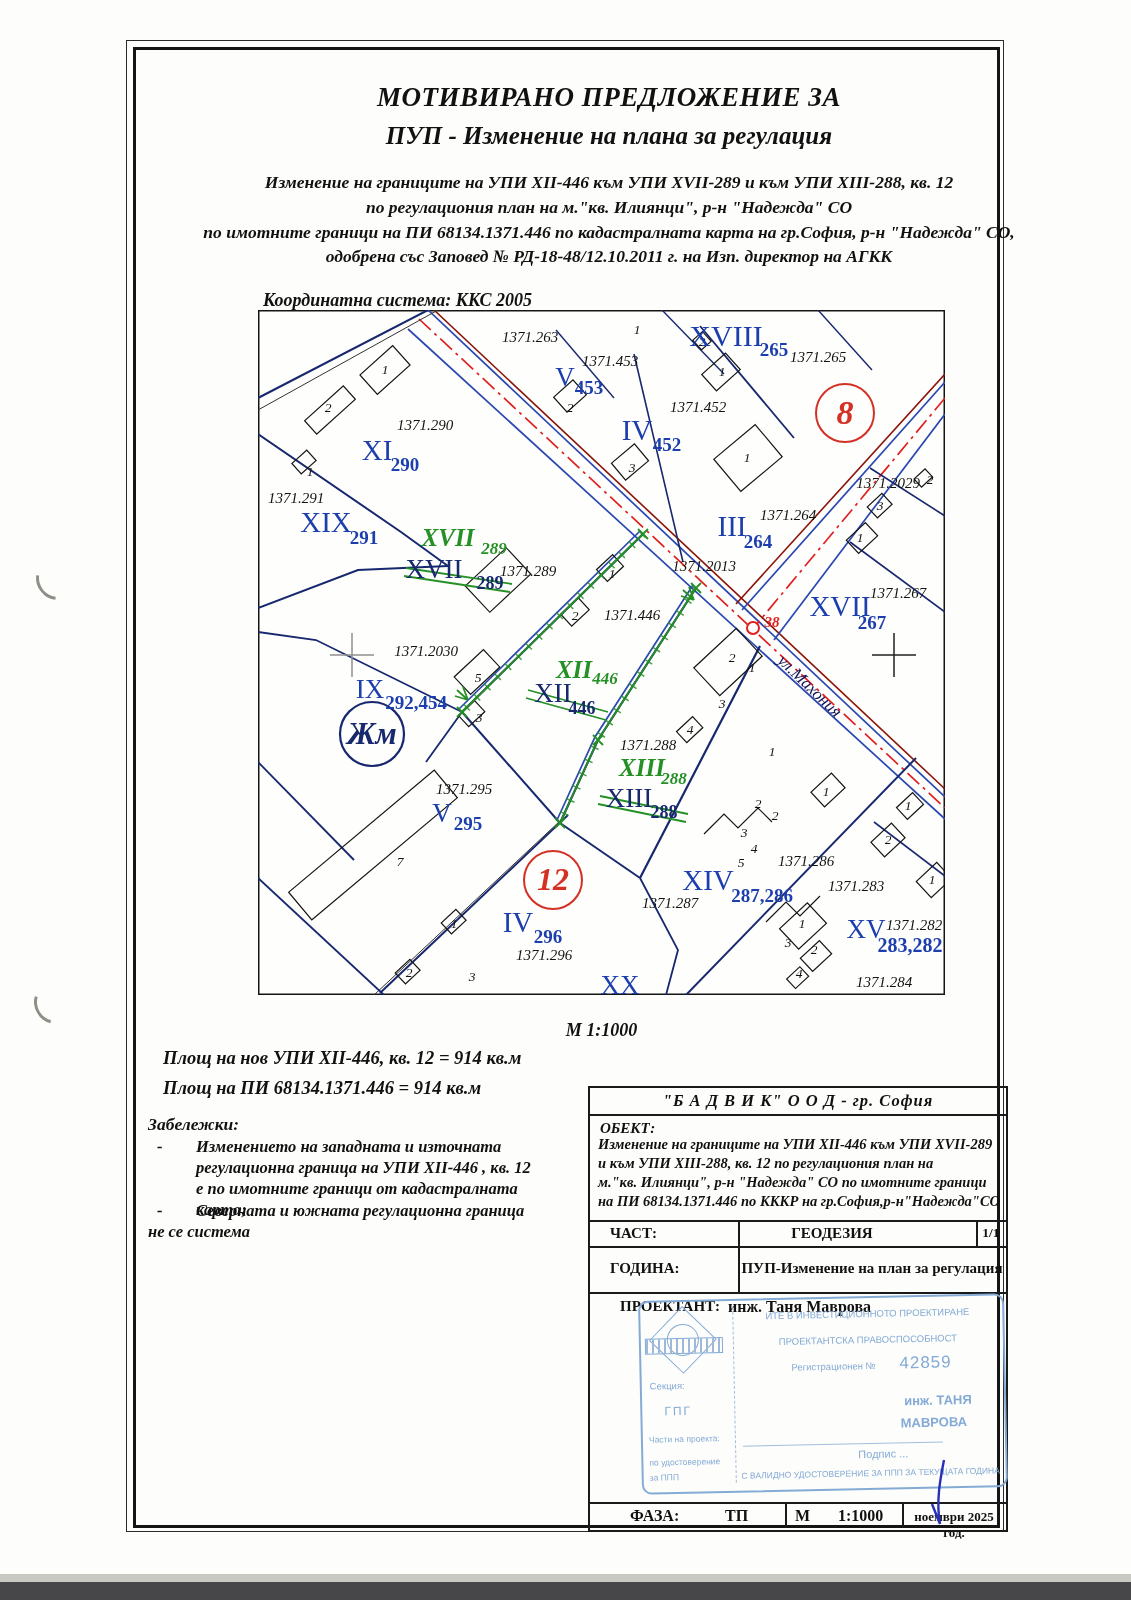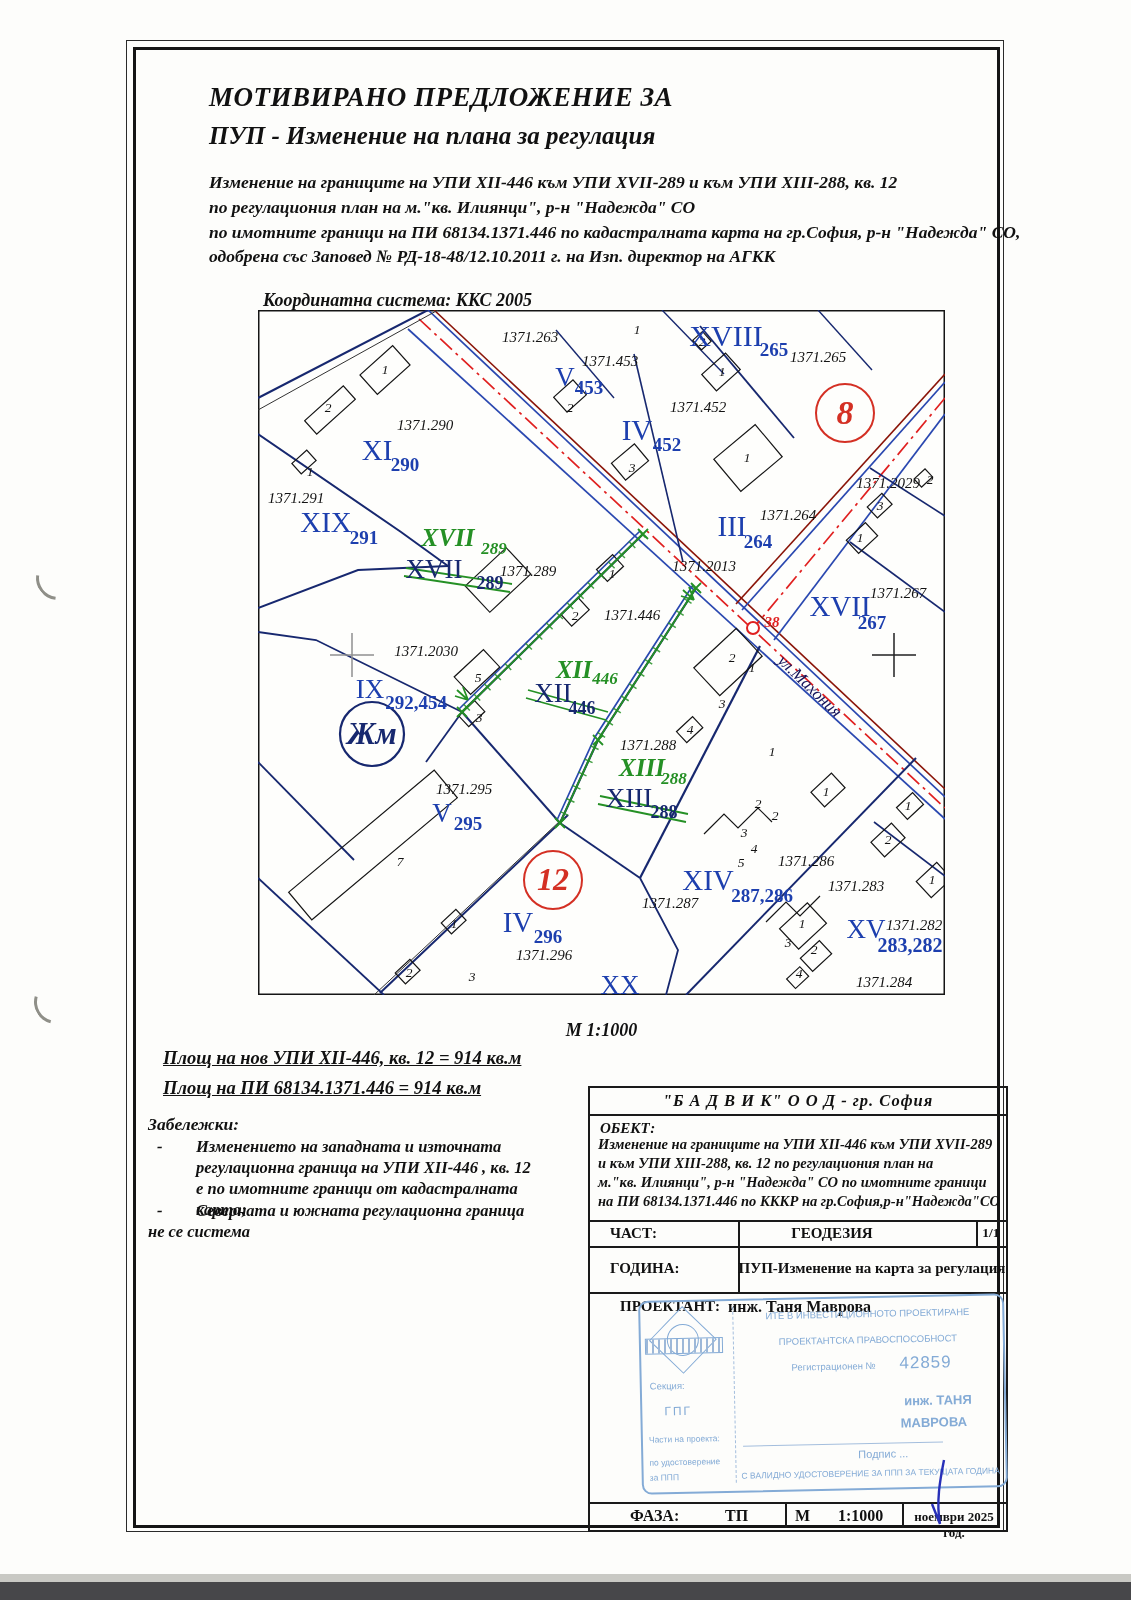--- a/index.html
+++ b/index.html
@@ -3,21 +3,21 @@
 <meta charset="utf-8">
 <style>
   html,body{margin:0;padding:0;background:#ffffff;}
   .scan{position:relative;width:1131px;height:1600px;background:#fdfdfb;overflow:hidden;
         font-family:"Liberation Serif",serif;}
   .abs{position:absolute;}
   
   .border-outer{left:126px;top:40px;width:876px;height:1490px;border:1.5px solid #2a2a2a;}
   .border-inner{left:133px;top:47px;width:861px;height:1475px;border:3px solid #151515;}
   
-  .hdr{left:126px;top:0;width:878px;padding-left:83px;text-align:left;font-style:italic;color:#111;}
+  .hdr{left:126px;top:0;width:878px;padding-left:44px;text-align:center;font-style:italic;color:#111;}
   .t1{top:82px;font-size:27px;font-weight:700;letter-spacing:.5px;}
   .t2{top:122px;font-size:25px;font-weight:700;}
   .intro{font-weight:600;font-size:17.5px;}
   .i0{top:172px;} .i1{top:197px;} .i2{top:222px;} .i3{top:246px;}
   .coord{left:263px;top:290px;font-style:italic;font-weight:600;font-size:18px;color:#111;}
   .scale-lbl{left:258px;top:1020px;width:687px;text-align:center;font-style:italic;font-weight:600;font-size:18px;color:#111;}
   
   .map{left:258px;top:310px;width:687px;height:685px;background:#fefefc;}
   .map text{text-anchor:middle;font-family:"Liberation Serif",serif;}
   .ml-pid{font-style:italic;font-size:15px;fill:#131313;}
@@ -34,21 +34,21 @@
   .ml-str{font-style:italic;font-size:17px;fill:#14145a;}
   .navy{stroke:#17286f;fill:none;}
   .blk{stroke:#333;fill:none;stroke-width:1;}
   .blue{stroke:#2a48b0;fill:none;stroke-width:1.7;}
   .dred{stroke:#8a1408;fill:none;stroke-width:1.6;}
   .rdash{stroke:#e02020;fill:none;stroke-width:1.7;stroke-dasharray:16 5 3 5;}
   .grn{stroke:#259025;fill:none;stroke-width:1.8;}
   .gtick{stroke:#259025;fill:none;stroke-width:9;stroke-dasharray:1.5 13;opacity:.85;}
   .bldg{stroke:#161616;fill:none;stroke-width:1.2;}
   
-  .area-ln{left:163px;font-style:italic;font-weight:600;font-size:18.5px;color:#111;text-decoration:underline;}
+  .area-ln{left:163px;font-style:italic;font-weight:600;font-size:18.5px;color:#111;}
   .a0{top:1048px;} .a1{top:1078px;}
   .nhead{left:148px;top:1114px;font-style:italic;font-weight:600;font-size:17.5px;color:#111;}
   .nitem{font-style:italic;font-weight:600;font-size:16.5px;color:#111;line-height:21px;}
   .ndash{left:157px;width:20px;}
   .ntxt{left:196px;width:345px;}
   .n1{top:1136px;} .n2{top:1200px;}
   .nfoot{left:148px;top:1222px;font-style:italic;font-weight:600;font-size:16.5px;color:#111;}
   
   .tb{left:588px;top:1086px;width:416px;height:442px;border:2px solid #1a1a1a;color:#111;}
   .tb .row-line{position:absolute;left:0;width:100%;border-top:2px solid #1a1a1a;}
@@ -317,21 +317,21 @@
     <div class="obline" style="top:105px;">на ПИ 68134.1371.446 по КККР на гр.София,р-н"Надежда"СО</div>
     <div class="row-line" style="top:132px;"></div>
     <div class="vline" style="left:148px;top:132px;height:26px;"></div>
     <div class="vline" style="left:386px;top:132px;height:26px;"></div>
     <div class="cell" style="left:20px;top:137px;">ЧАСТ:</div>
     <div class="cell" style="left:148px;top:137px;width:188px;">ГЕОДЕЗИЯ</div>
     <div class="cell" style="left:386px;top:137px;width:30px;font-size:13.5px;">1/1</div>
     <div class="row-line" style="top:158px;"></div>
     <div class="vline" style="left:148px;top:158px;height:46px;"></div>
     <div class="cell" style="left:20px;top:172px;">ГОДИНА:</div>
-    <div class="cell" style="left:148px;top:172px;width:268px;">ПУП-Изменение на карта за регулация</div>
+    <div class="cell" style="left:148px;top:172px;width:268px;">ПУП-Изменение на план за регулация</div>
     <div class="row-line" style="top:204px;"></div>
     <div class="cell" style="left:30px;top:210px;">ПРОЕКТАНТ:</div>
     <div class="cell" style="left:138px;top:210px;font-size:16px;">инж. Таня Маврова</div>
     <div class="row-line" style="top:414px;"></div>
     <div class="vline" style="left:195px;top:414px;height:26px;"></div>
     <div class="vline" style="left:312px;top:414px;height:26px;"></div>
     <div class="cell" style="left:40px;top:419px;font-size:16px;">ФАЗА:</div>
     <div class="cell" style="left:135px;top:419px;font-size:16px;">ТП</div>
     <div class="cell" style="left:205px;top:419px;font-size:16px;">М</div>
     <div class="cell" style="left:248px;top:419px;font-size:16px;">1:1000</div>

